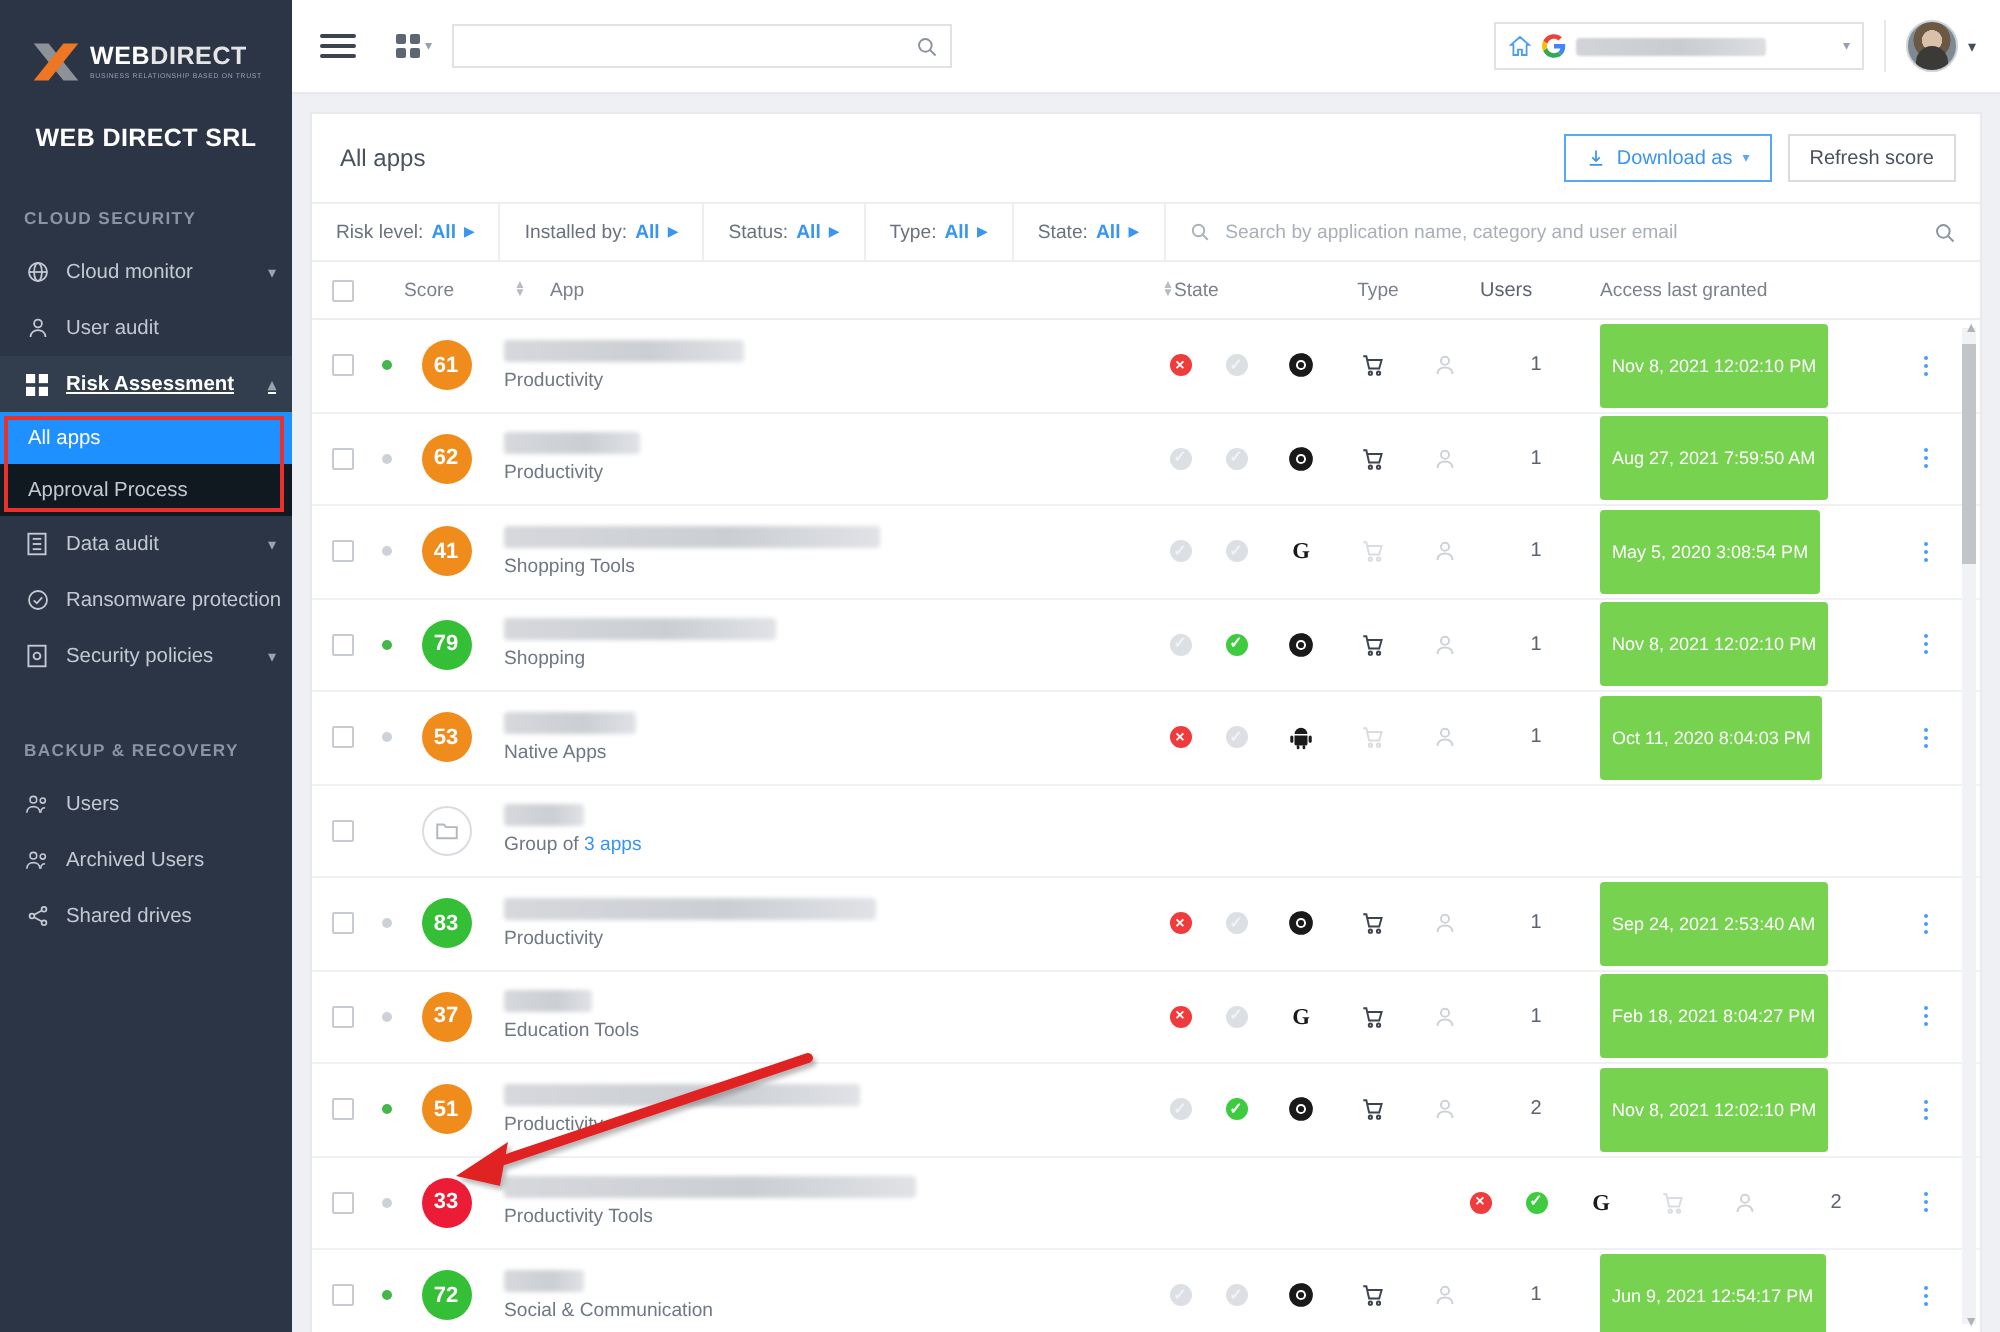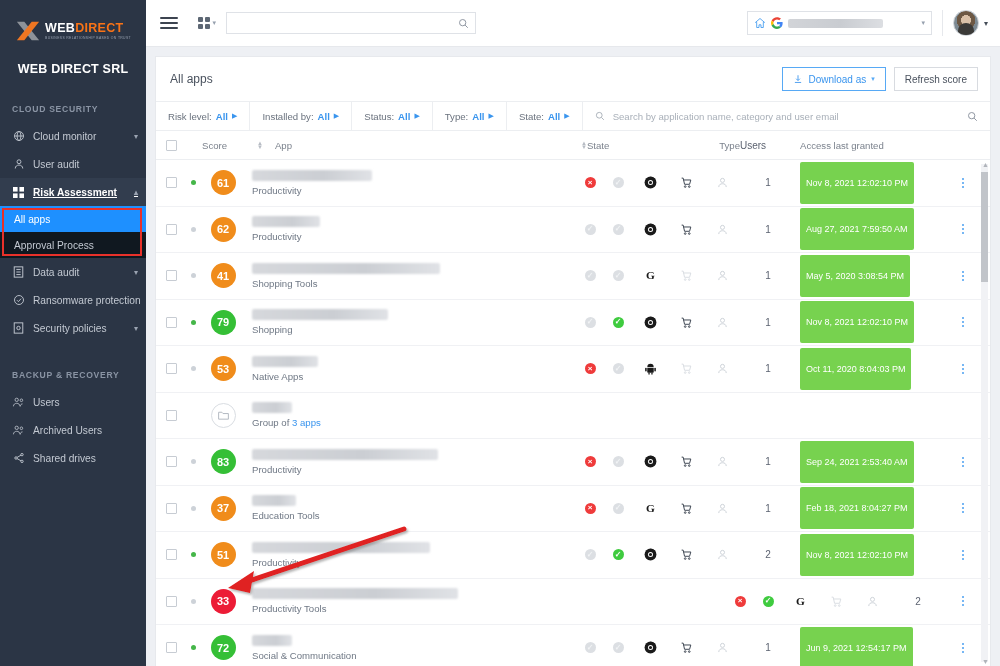--- a/index.html
+++ b/index.html
@@ -39,21 +39,21 @@
   .logo-mark { width: 26px; height: 26px; display:block; }
   .logo-text {
     display: flex; flex-direction: column; line-height: 1;
     align-items: flex-start;
   }
   .logo-text-main {
     font-size: 12.5px; font-weight: bold; letter-spacing: .3px;
     white-space: nowrap;
   }
   .logo-web { color: #ffffff; }
-  .logo-direct { color: #f97316; }
+  .logo-direct { color: #e5e5e5; }
   .logo-tag {
     font-size: 3.4px; color: #97a1b0; letter-spacing: .35px;
     margin-top: 2px; white-space: nowrap;
   }
   .org-name {
     color: #ffffff; font-size: 12.5px; font-weight: bold;
     text-align: center; margin-top: 18px; letter-spacing: .2px;
   }
   .nav-section-title {
     color: #8a94a4; font-size: 8.6px; font-weight: bold;
@@ -548,21 +548,21 @@
               </span>
             <span style="margin-left:12px">App</span>
           </div>
           <div class="c-state" style="justify-content:flex-start">
             <span class="sort">
                 <span>▲</span>
                 <span>▼</span>
               </span>
             <span>State</span>
           </div>
-          <div class="c-type" style="justify-content:flex-end;padding-left:6px">
+          <div class="c-type" style="justify-content:center;padding-left:6px">
             <span>Type</span>
           </div>
           <div class="c-users" style="text-align:left">Users</div>
           <div class="c-acc">Access last granted</div>
           <div class="c-menu"></div>
         </div>
 
         <div class="tbody" id="tbody">
           <div class="vscroll">
             <div class="thumb"></div>

